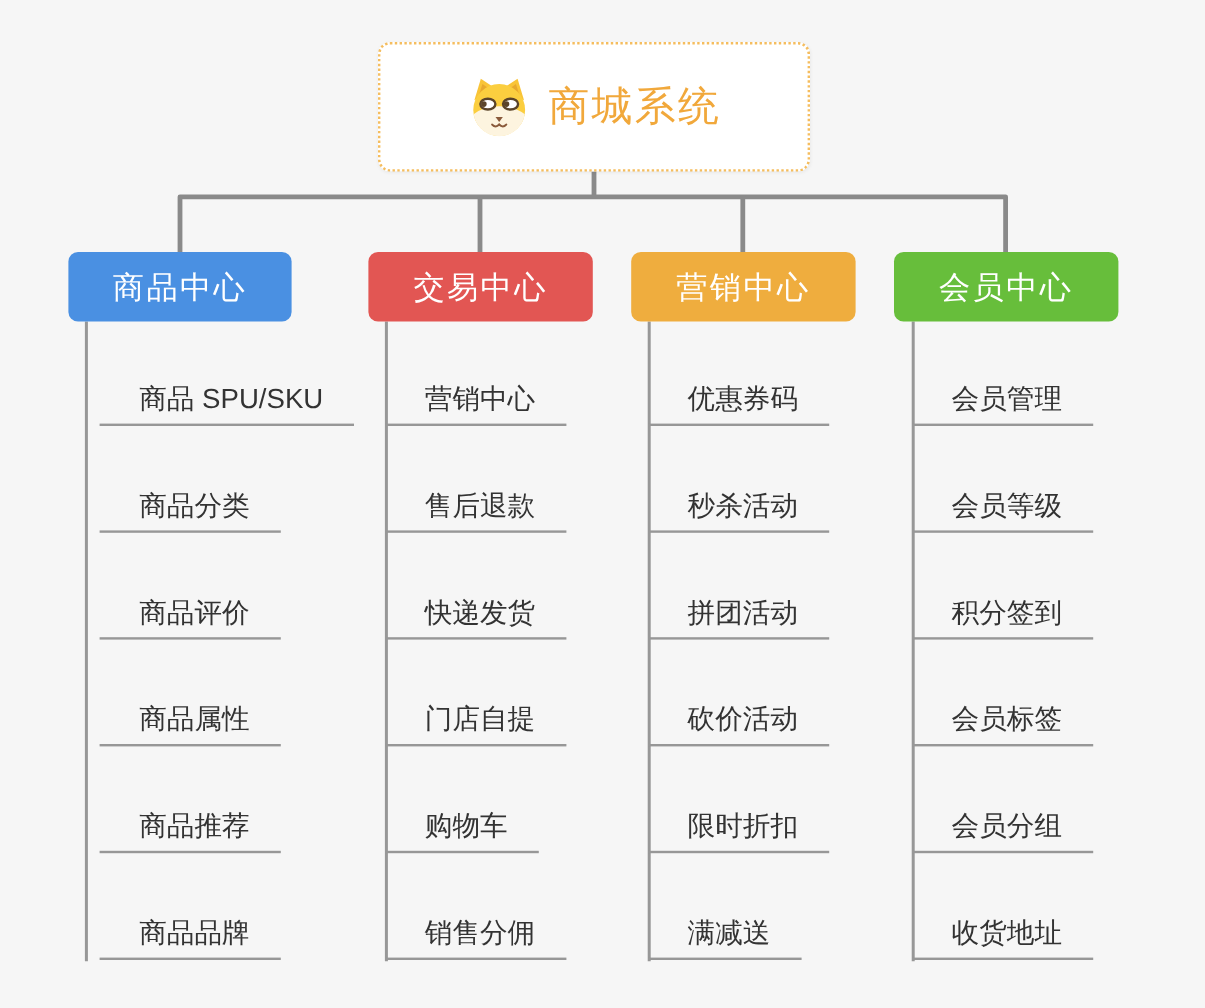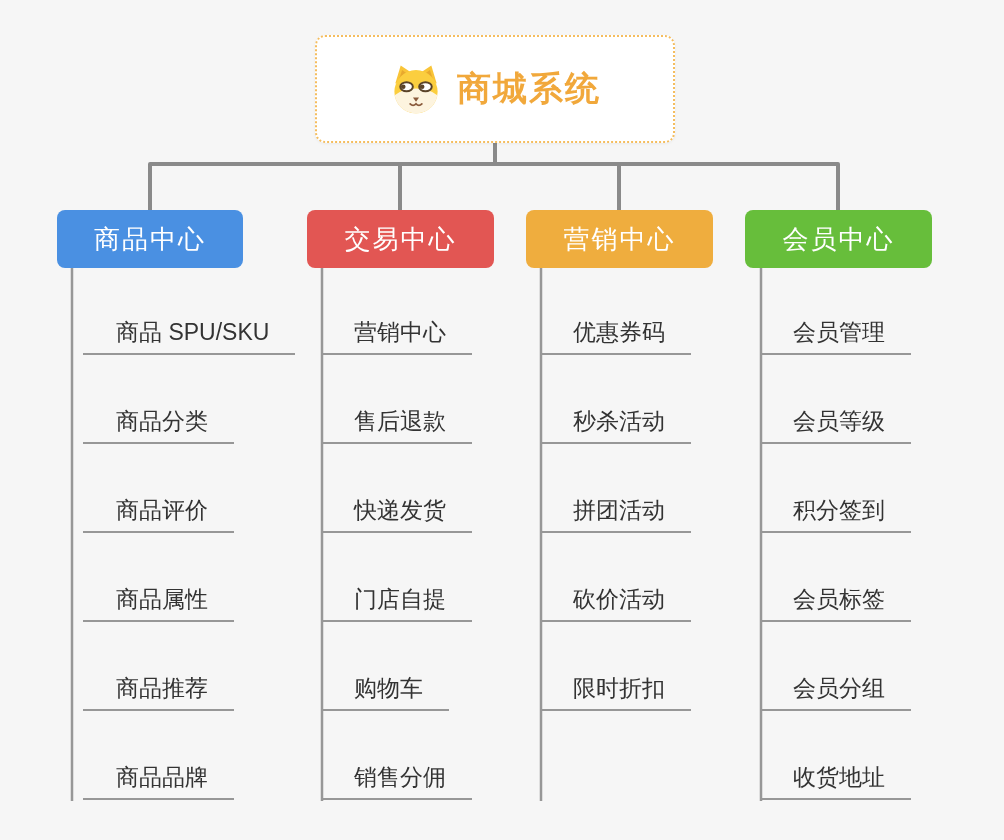--- a/index.html
+++ b/index.html
@@ -25,21 +25,21 @@
   
   .root-node{
     position:absolute;left:315px;top:35px;width:360px;height:108px;
     background:#FFFFFF;
     border:2px dotted var(--root-border);
     border-radius:10px;
     display:flex;align-items:center;justify-content:center;gap:14px;
     box-shadow:0 1px 3px rgba(0,0,0,.05);
   }
   .root-title{
-    font-size:34px;letter-spacing:2px;color:var(--root-text);white-space:nowrap;font-weight:bold;
+    font-size:34px;letter-spacing:2px;color:var(--root-text);white-space:nowrap;
   }
   .dog-icon{width:54px;height:52px;display:block;}
 
   
   .branch-node{
     position:absolute;top:210px;height:58px;
     border-radius:8px;
     color:var(--node-text);
     font-size:26px;letter-spacing:2px;
     display:flex;align-items:center;justify-content:center;
@@ -136,20 +136,21 @@
   <div class="child-node col-1 row-2">快递发货</div>
   <div class="child-node col-1 row-3">门店自提</div>
   <div class="child-node col-1 row-4">购物车</div>
   <div class="child-node col-1 row-5">销售分佣</div>
 
   <div class="child-node col-2 row-0">优惠券码</div>
   <div class="child-node col-2 row-1">秒杀活动</div>
   <div class="child-node col-2 row-2">拼团活动</div>
   <div class="child-node col-2 row-3">砍价活动</div>
   <div class="child-node col-2 row-4">限时折扣</div>
+  <div class="child-node col-2 row-5">满减送</div>
 
   <div class="child-node col-3 row-0">会员管理</div>
   <div class="child-node col-3 row-1">会员等级</div>
   <div class="child-node col-3 row-2">积分签到</div>
   <div class="child-node col-3 row-3">会员标签</div>
   <div class="child-node col-3 row-4">会员分组</div>
   <div class="child-node col-3 row-5">收货地址</div>
 
 </div>
 

